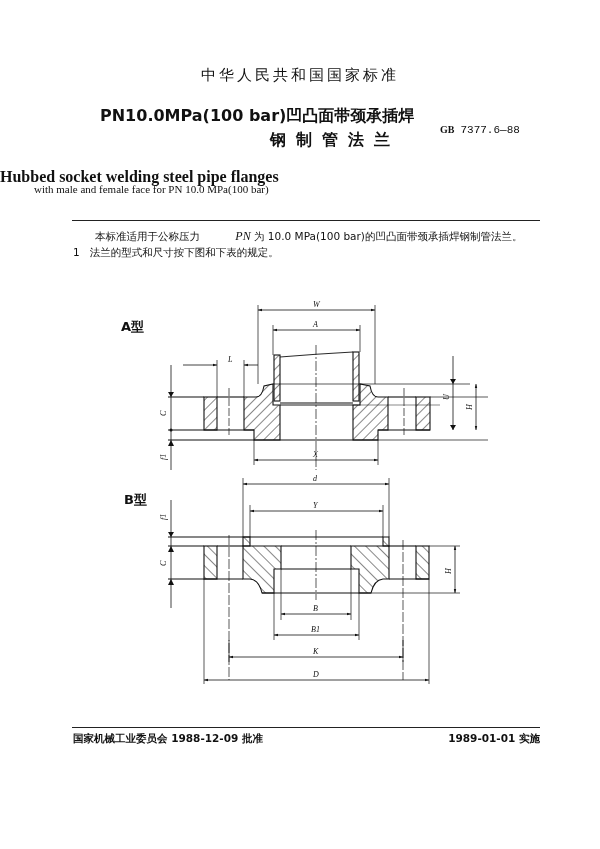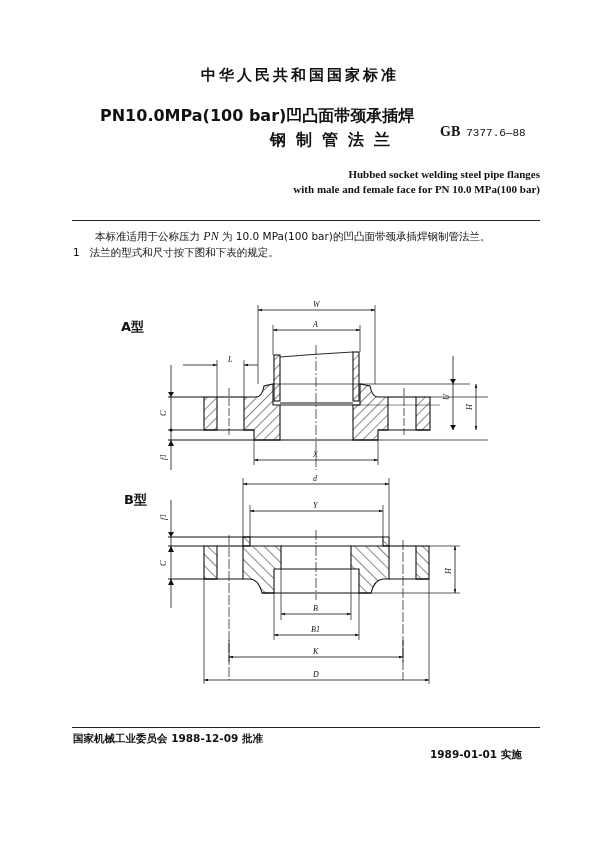--- a/index.html
+++ b/index.html
@@ -1,33 +1,33 @@
 <!DOCTYPE html>
 <html><head>
 <meta charset="utf-8">
 <style>
   html, body { margin: 0; padding: 0; background: #ffffff; }
   body { width: 600px; height: 849px; position: relative; overflow: hidden; font-family: "DejaVu Sans", "Liberation Sans", sans-serif; color: #111; }
   .abs { position: absolute; white-space: nowrap; }
-  .std-header { left: 0; width: 600px; top: 66px; text-align: center; font-size: 15px; font-weight: bold; letter-spacing: 3px; }
+  .std-header { left: 0; width: 600px; top: 66px; text-align: center; font-size: 15px; font-weight: normal; letter-spacing: 3px; }
   .title-l1 { left: 100px; top: 106px; width: 300px; text-align: center; font-size: 16px; font-weight: bold; }
   .title-l2 { left: 100px; top: 130px; width: 300px; text-align: right; font-size: 16px; font-weight: bold; letter-spacing: 10px; }
   .std-code { left: 440px; top: 124px; font-size: 11px; font-family: "Liberation Mono", monospace; }
-  .std-code b { font-family: "Liberation Serif", serif; font-size: 14px; margin-right: 6px; }
-  .en-l1 { left: 0; width: 540px; top: 168px; text-align: right; font-size: 11px; font-weight: bold; font-family: "Liberation Serif", serif; }
-  .en-l2 { left: 0; width: 540px; top: 183px; text-align: right; font-size: 11px; font-weight: bold; font-family: "Liberation Serif", serif; }
+  .std-code b { font-family: "Liberation Serif", serif; font-size: 10px; margin-right: 6px; }
+  .en-l1 { left: 0; width: 540px; top: 168px; text-align: left; font-size: 16px; font-weight: bold; font-family: "Liberation Serif", serif; }
+  .en-l2 { left: 0; width: 540px; top: 183px; text-align: left; font-size: 11px; font-weight: normal; font-family: "Liberation Serif", serif; padding-left: 34px; }
   .rule-top { left: 72px; top: 220px; width: 468px; height: 0; border-top: 1.5px solid #222; }
   .para1 { left: 95px; top: 229px; font-size: 10.5px; }
-  .para1 i { font-family: "Liberation Serif", serif; font-style: italic; font-size: 12px; }
+  .para1 i { font-family: "Liberation Serif", serif; font-style: italic; font-size: 12px; margin-left: 32px; }
   .para2 { left: 73px; top: 246px; font-size: 10.5px; }
   .para2 .num { margin-right: 10px; }
   .fig-label { font-size: 13px; font-weight: bold; }
   .rule-bottom { left: 72px; top: 727px; width: 468px; height: 0; border-top: 1.5px solid #222; }
   .footer-left { left: 73px; top: 732px; font-size: 10.5px; font-weight: bold; }
-  .footer-right { left: 430px; top: 732px; width: 110px; text-align: left; font-size: 10.5px; font-weight: bold; margin-top: 16px; }
+  .footer-right { left: 430px; top: 732px; width: 110px; text-align: right; font-size: 10.5px; font-weight: bold; }
   svg { position: absolute; left: 0; top: 0; }
   .dim { font-family: "Liberation Serif", serif; font-style: italic; font-size: 8px; fill: #111; }
 </style>
 </head>
 <body>
 
 <div class="abs std-header">中华人民共和国国家标准</div>
 <div class="abs title-l1">PN10.0MPa(100 bar)凹凸面带颈承插焊</div>
 <div class="abs title-l2">钢制管法兰</div>
 <div class="abs std-code"><b>GB</b><span>7377.6—88</span></div>

